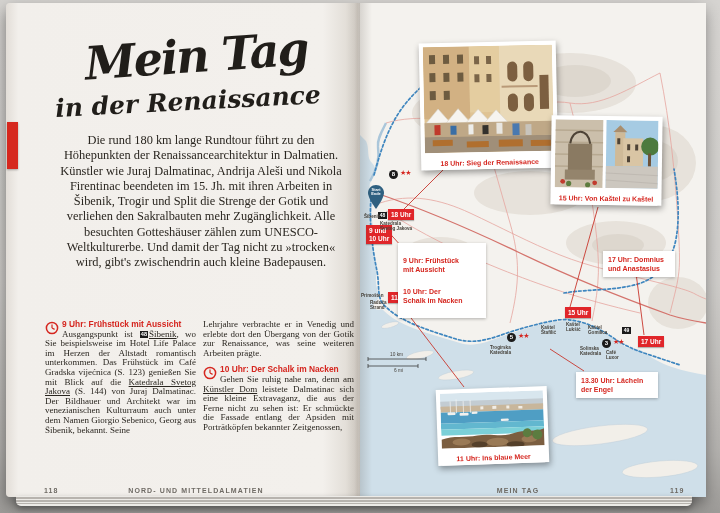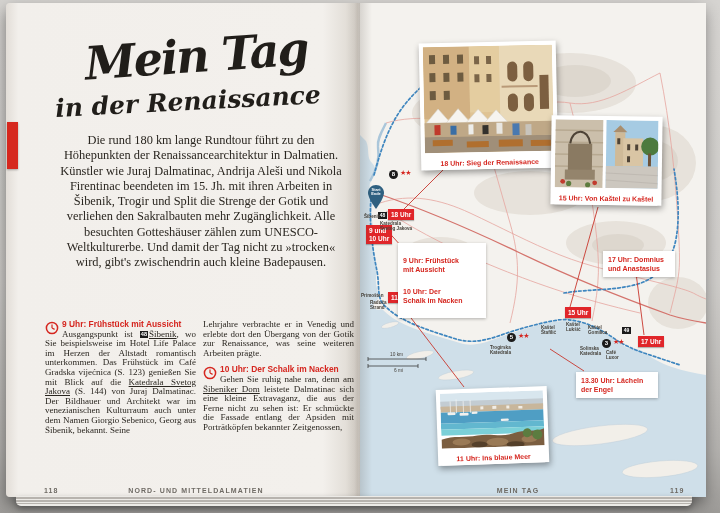--- a/index.html
+++ b/index.html
@@ -82,21 +82,21 @@
     </div>
 
     <div class="col col2">
       <span>Lehrjahre verbrachte er in Venedig und erlebte dort den Übergang von der Gotik zur Renaissance, was seine weiteren Arbeiten prägte.</span>
       <div class="para-gap"></div>
       <svg class="clock" width="14" height="14" viewBox="0 0 14 14">
         <circle cx="7" cy="7" r="5.6" fill="none" stroke="#d5261f" stroke-width="1.5"></circle>
         <path d="M7,7 L7,3.4 M7,7 L9.6,8.4" stroke="#d5261f" stroke-width="1.2" fill="none"></path>
       </svg>
       <span class="redhead">10 Uhr: Der Schalk im Nacken</span><br>
-      <span>Gehen Sie ruhig nahe ran, denn am </span><span class="ilink">Šibeniker Dom</span><span> leistete Dalmatinac sich eine kleine Extravaganz, die aus der Ferne nicht zu sehen ist: Er schmückte die Fassade entlang der Apsiden mit Porträtköpfen bekannter Zeitgenossen,</span>
+      <span>Gehen Sie ruhig nahe ran, denn am </span><span class="ilink">Künstler Dom</span><span> leistete Dalmatinac sich eine kleine Extravaganz, die aus der Ferne nicht zu sehen ist: Er schmückte die Fassade entlang der Apsiden mit Porträtköpfen bekannter Zeitgenossen,</span>
     </div>
 
     <div class="footer" style="left:38px;">118</div>
     <div class="footer" style="left:45px;width:290px;text-align:center;">NORD- UND MITTELDALMATIEN</div>
 
     <svg style="position:absolute;left:354px;top:0;" width="346" height="494" viewBox="0 0 346 494">
       <rect x="0" y="0" width="346" height="494" fill="#f4f2ee"></rect>
 
       <g fill="#e6e1d9" opacity="0.9">
         <ellipse cx="110" cy="110" rx="58" ry="26"></ellipse>

